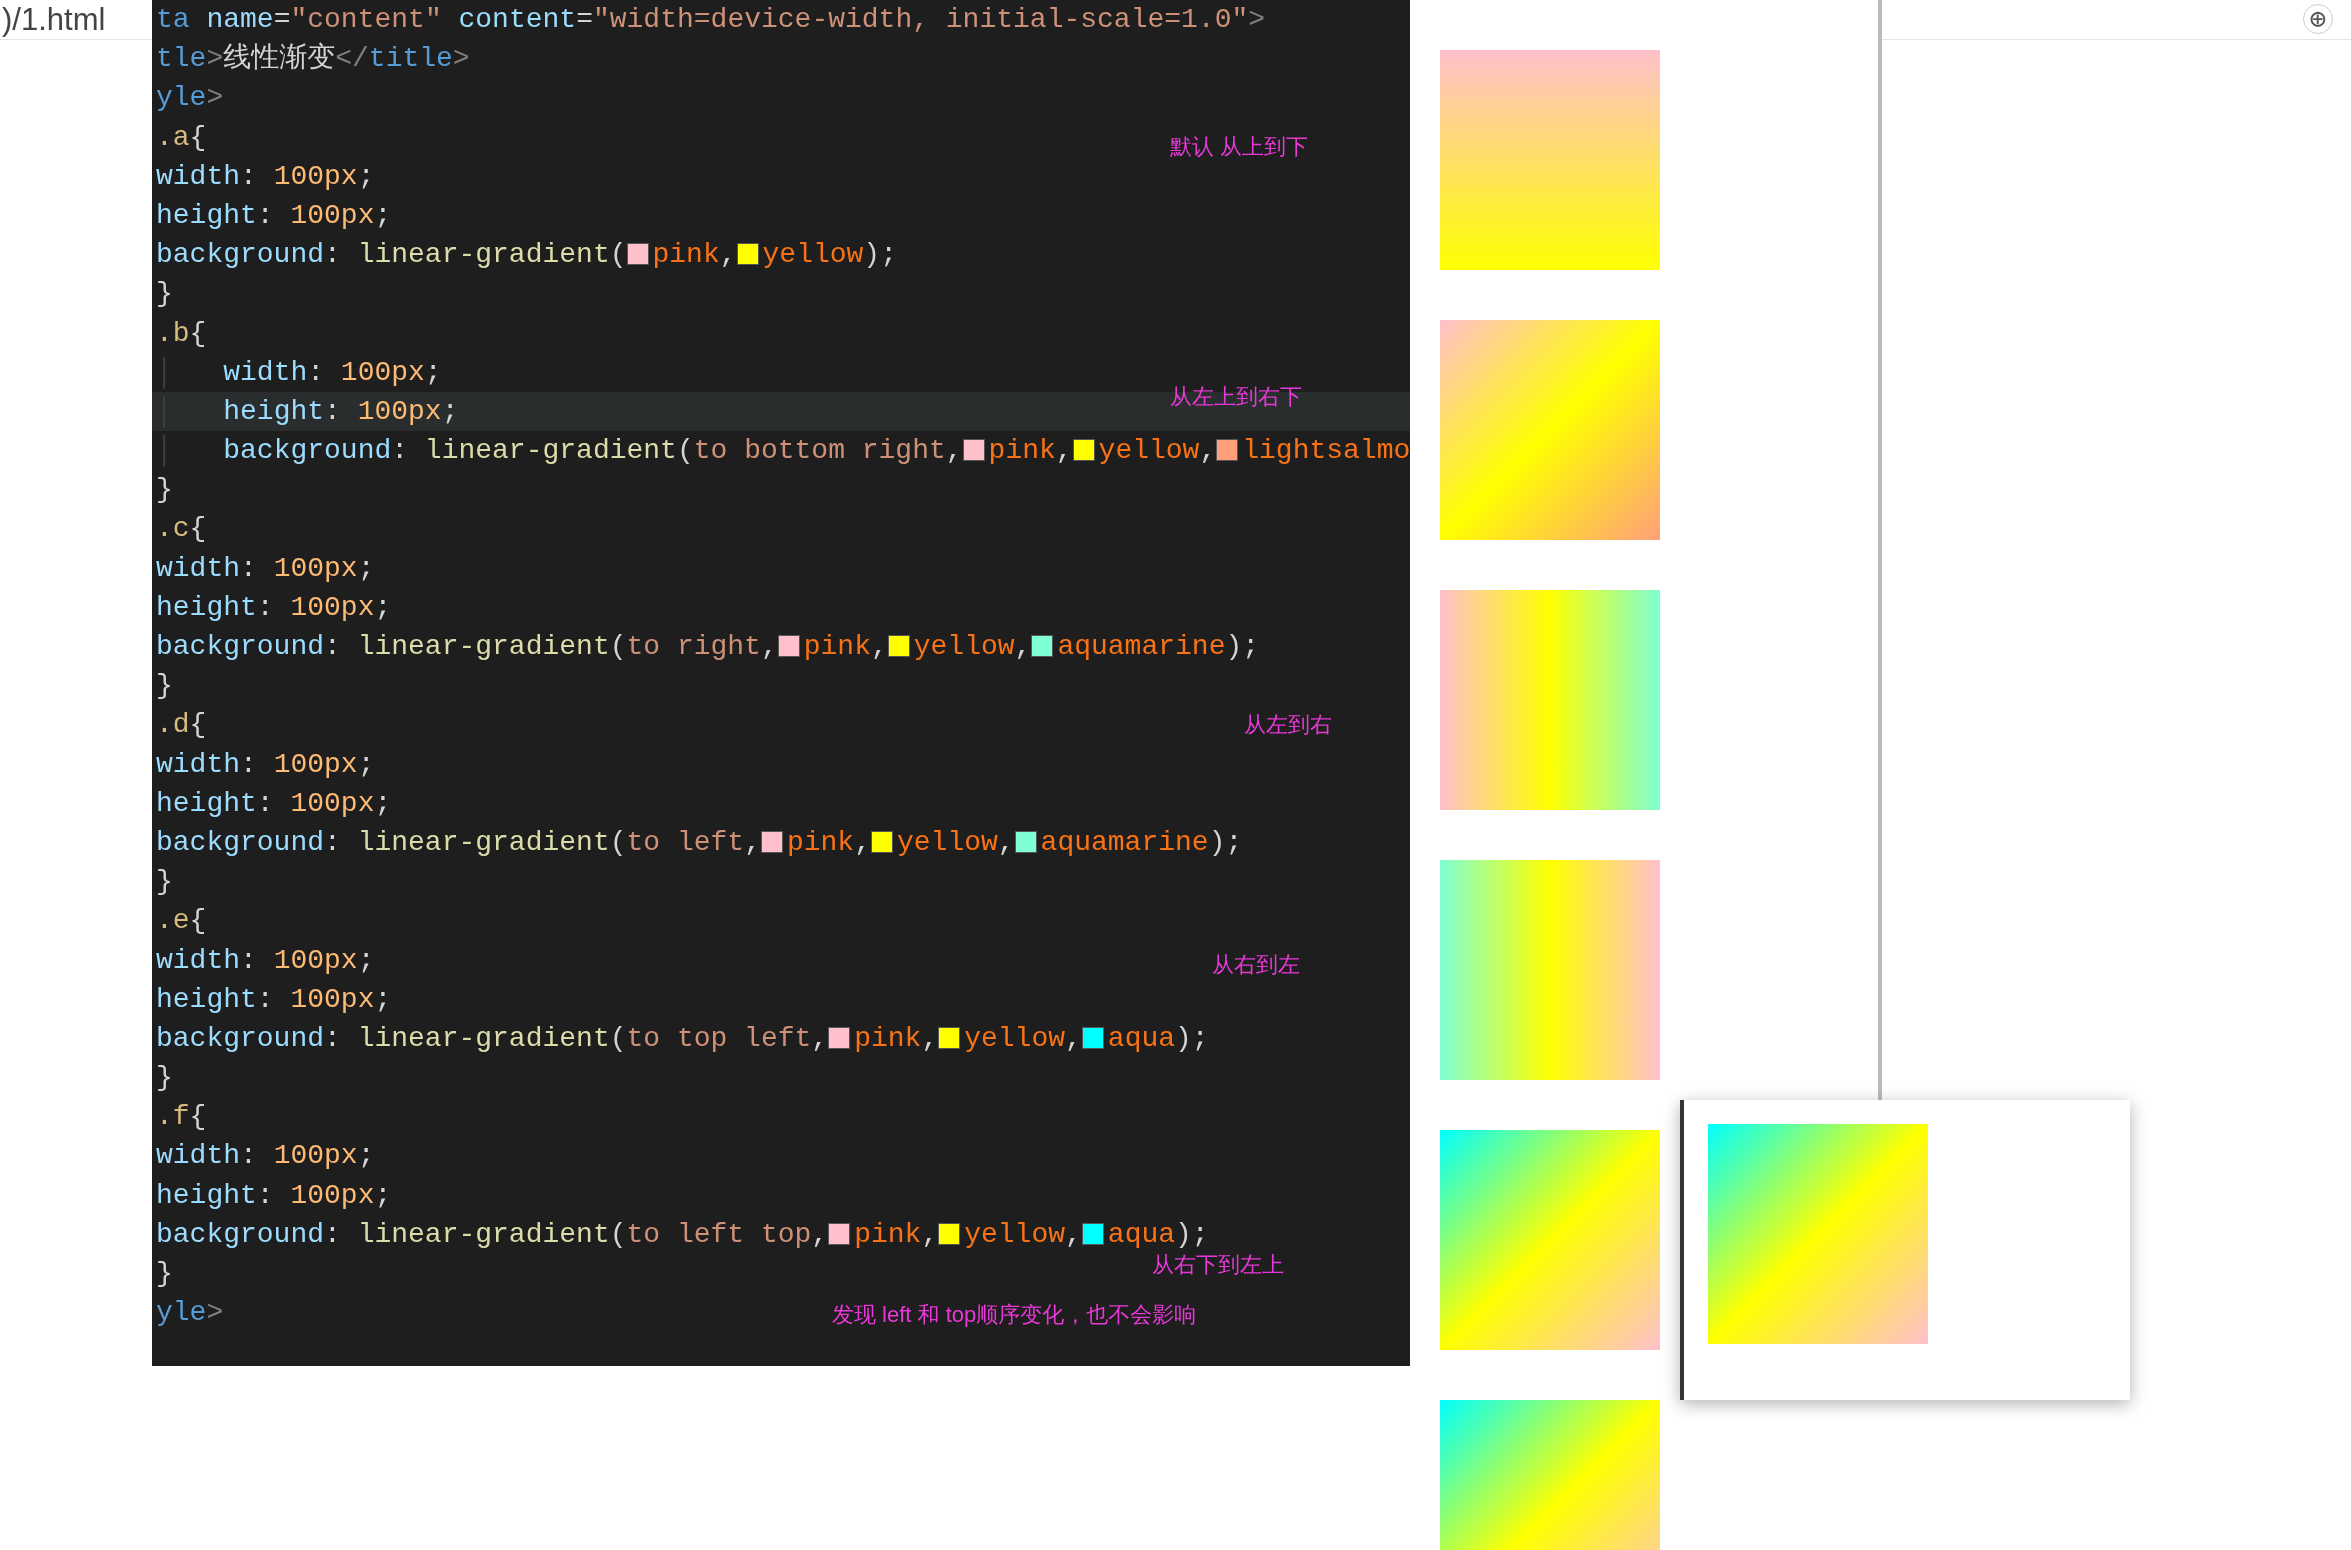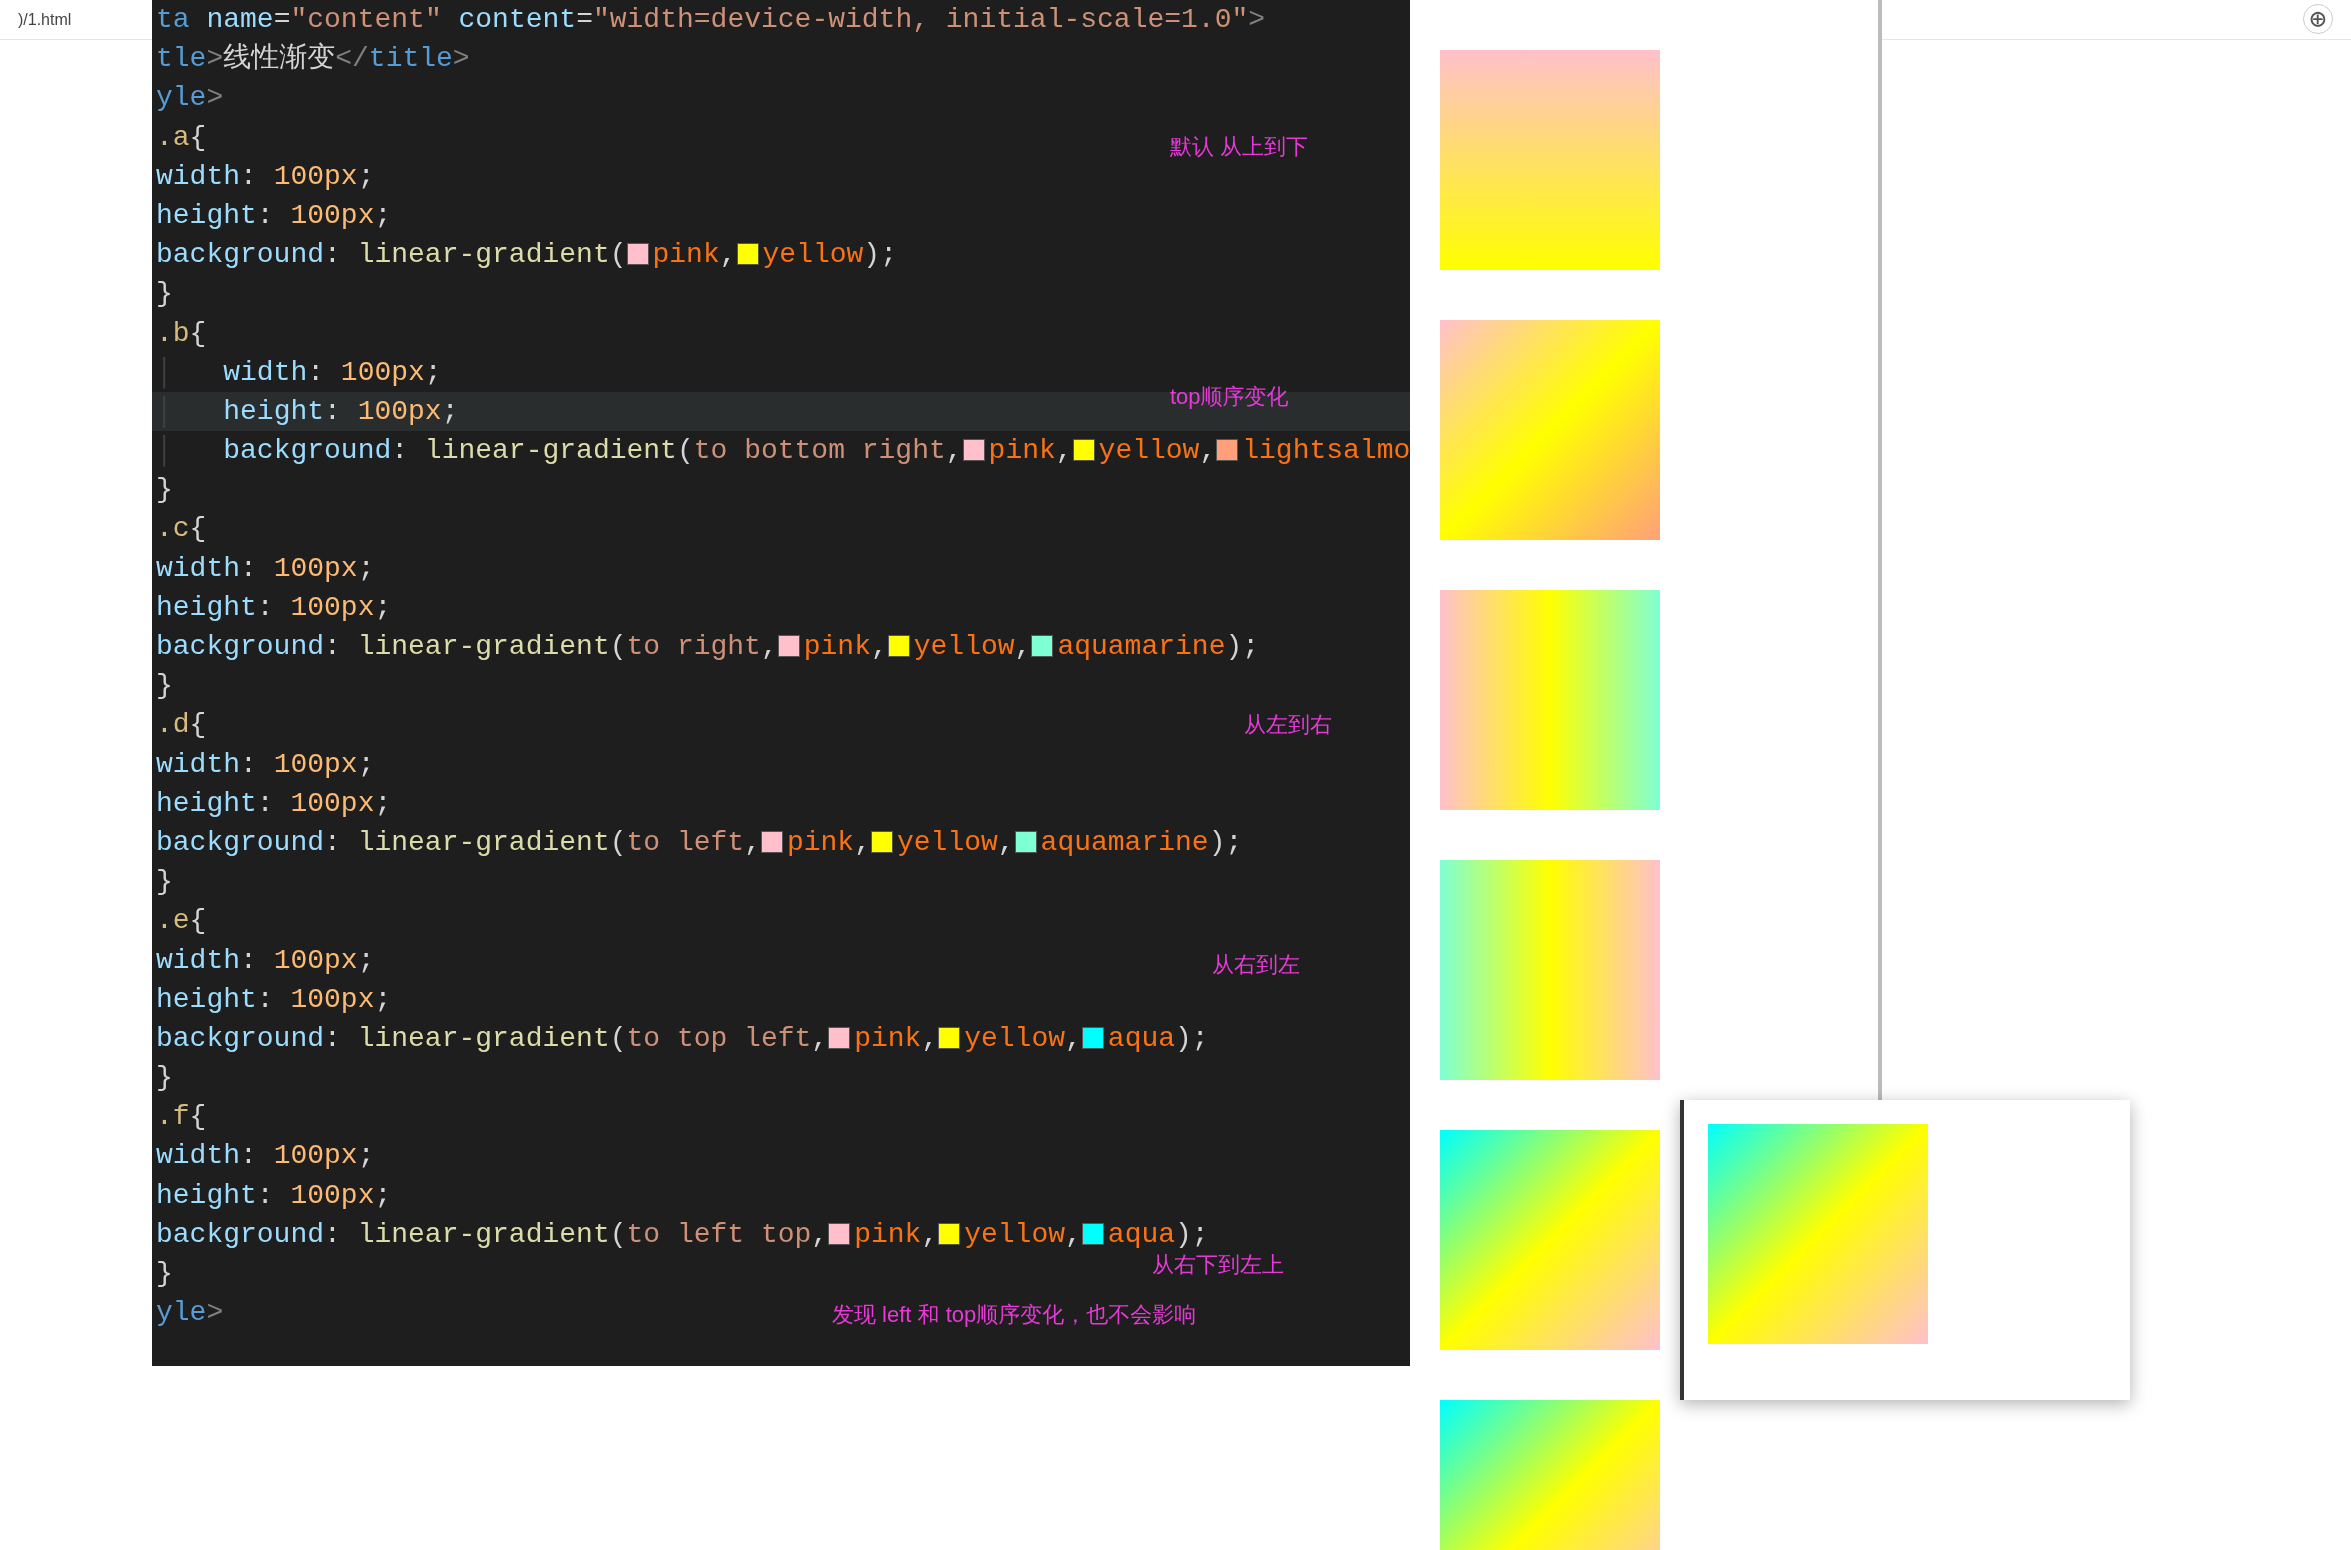--- a/index.html
+++ b/index.html
@@ -12,22 +12,22 @@
     overflow:hidden;
     color:#000;
   }
   
   .top-tabs {
     position:absolute; left:0; top:0; width:2351px; height:40px;
     border-bottom:1px solid #e5e5e5;
     display:flex; align-items:center;
   }
   .top-tabs .tab {
-    padding:0 18px; height:40px; display:flex; align-items:center;
-    font-family:Arial,sans-serif; font-size:16px; color:#444;
+    padding:0 2px; height:40px; display:flex; align-items:center;
+    font-family:Arial,sans-serif; font-size:31px; color:#444;
   }
   .top-tabs .plus {
     position:absolute; right:18px; top:4px; width:30px; height:30px;
     display:flex; align-items:center; justify-content:center;
     font-size:28px; color:#555; border:1px solid #ccc; border-radius:50%;
   }
 
   
   .editor {
     position:absolute;
@@ -142,21 +142,21 @@
 
   <div class="line i1"><span class="sel">.f</span><span class="brace">{</span></div>
   <div class="line i2"><span class="prop">width</span><span class="txt">: </span><span class="val">100px</span><span class="txt">;</span></div>
   <div class="line i2"><span class="prop">height</span><span class="txt">: </span><span class="val">100px</span><span class="txt">;</span></div>
   <div class="line i2"><span class="prop">background</span><span class="txt">: </span><span class="func">linear-gradient</span><span class="txt">(</span><span class="kw">to left top</span><span class="txt">,</span><span class="swatch sw-pink"></span><span class="cname">pink</span><span class="txt">,</span><span class="swatch sw-yellow"></span><span class="cname">yellow</span><span class="txt">,</span><span class="swatch sw-aqua"></span><span class="cname">aqua</span><span class="txt">)</span><span class="txt">;</span></div>
   <div class="line i1"><span class="brace">}</span></div>
 
   <div class="line"><span class="tag">yle</span><span class="punc">&gt;</span></div>
 
   <div class="annot" style="left:1018px; top:132px;">默认 从上到下</div>
-  <div class="annot" style="left:1018px; top:382px;">top顺序变化</div>
+  <div class="annot" style="left:1018px; top:382px;">从左上到右下</div>
   <div class="annot" style="left:1092px; top:710px;">从左到右</div>
   <div class="annot" style="left:1060px; top:950px;">从右到左</div>
   <div class="annot" style="left:1000px; top:1250px;">从右下到左上</div>
   <div class="annot" style="left:680px; top:1300px;">发现 left 和  top顺序变化，也不会影响</div>
 </div>
 
 <div class="preview">
   <div class="box ga"></div>
   <div class="box gb"></div>
   <div class="box gc"></div>

